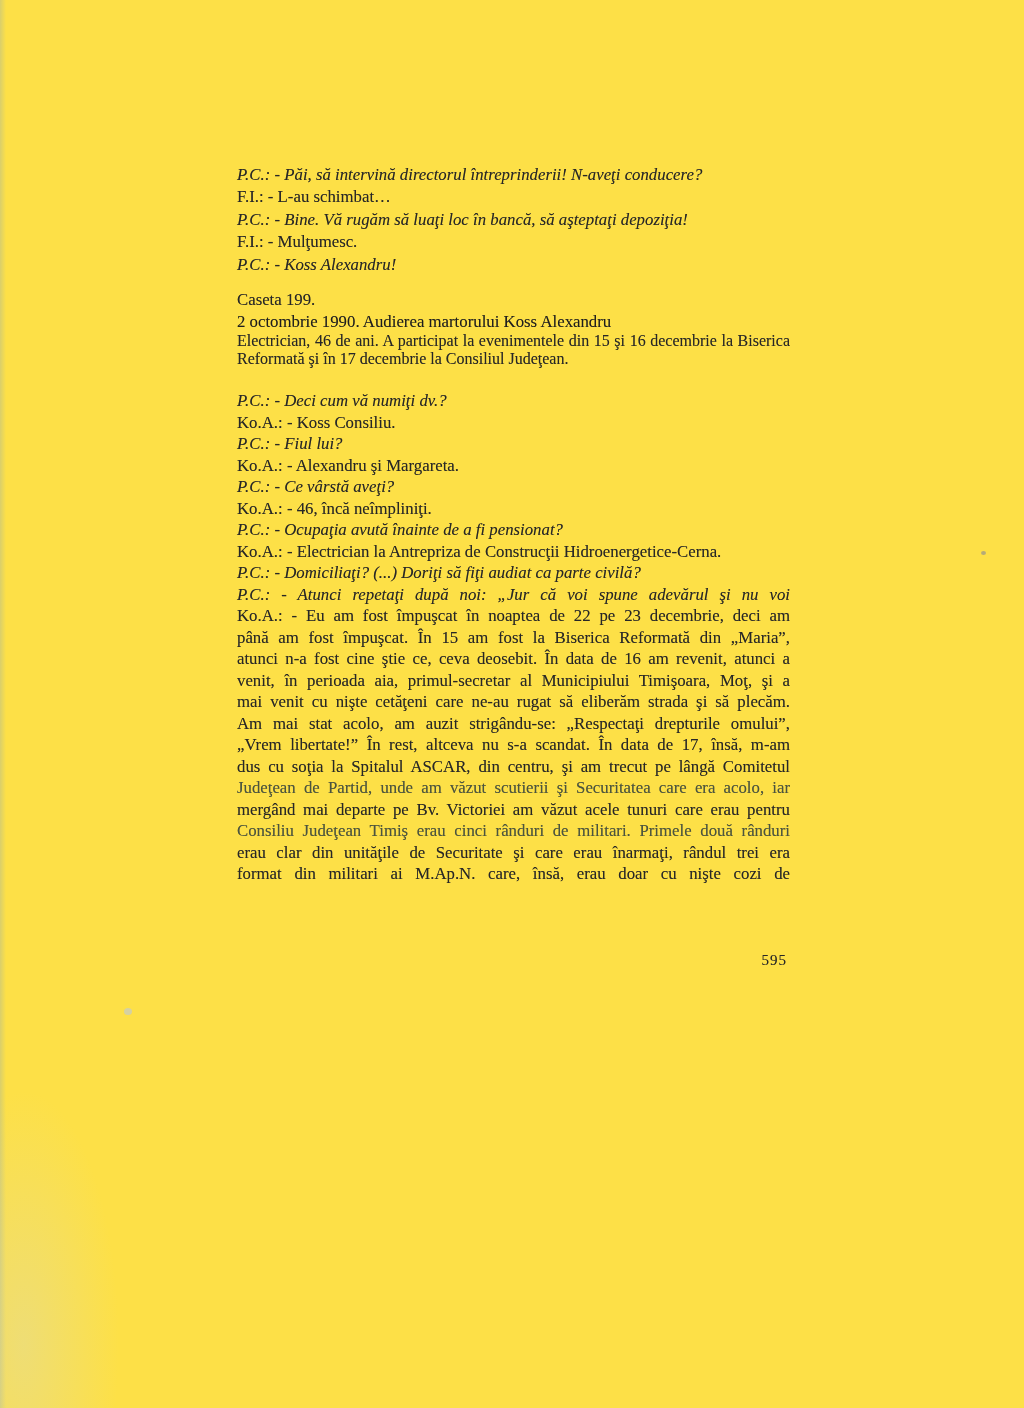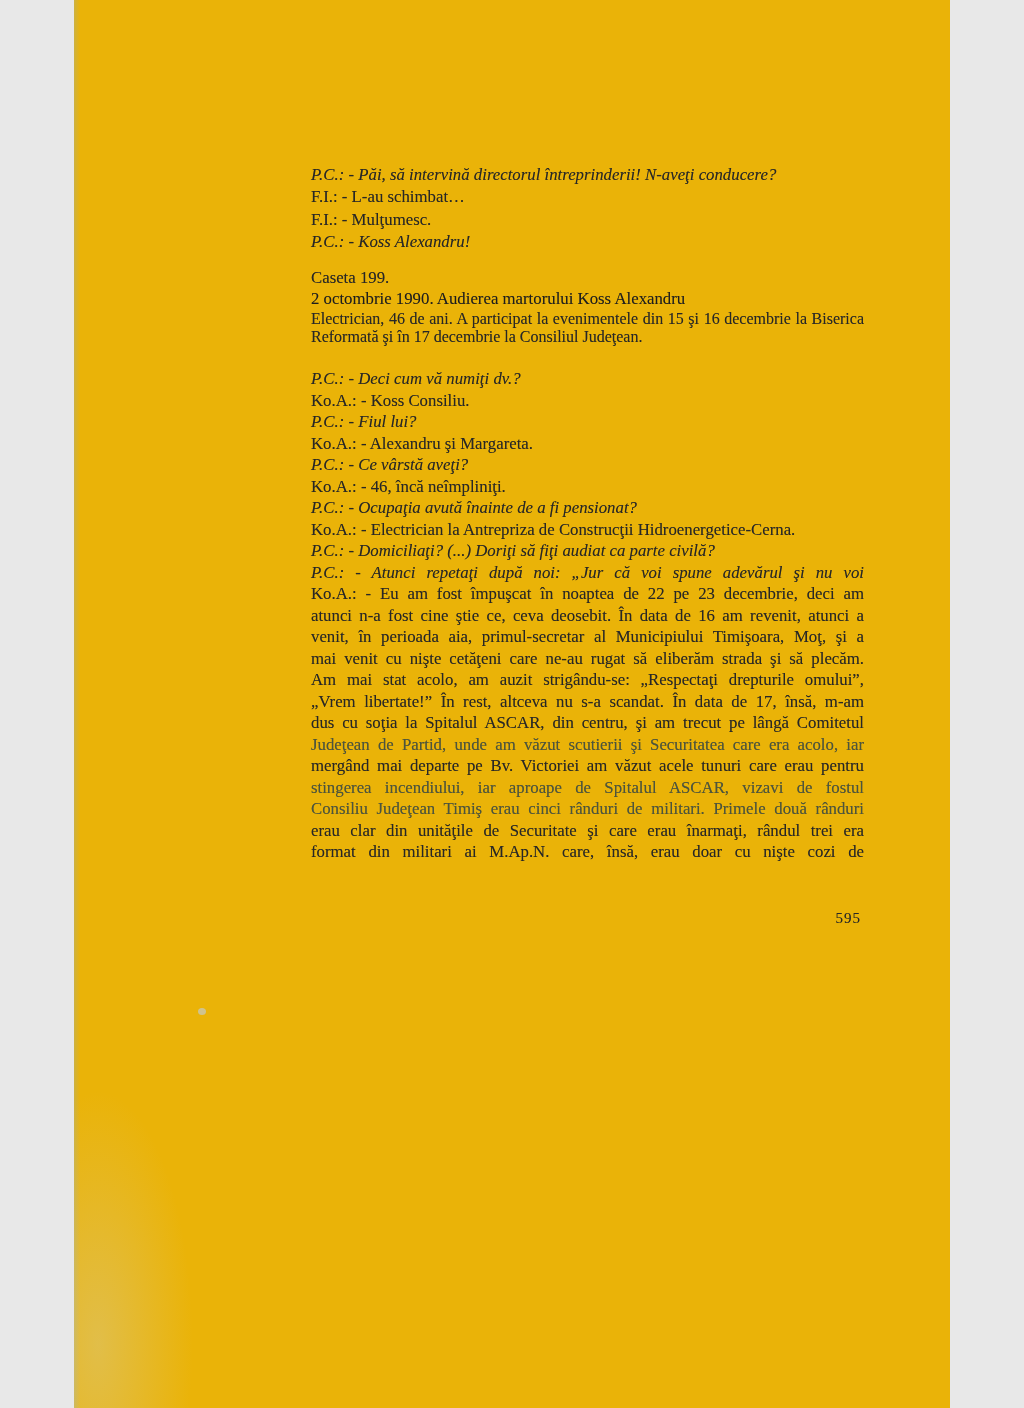--- a/index.html
+++ b/index.html
@@ -1,20 +1,20 @@
 <!DOCTYPE html>
 <html><head>
 <meta charset="utf-8">
 <style>
   html,body{margin:0;padding:0;background:#e8e8e8;}
   #page{
     position:relative;
-    width:876px;height:1408px;
+    width:1024px;height:1408px;
     margin:0 auto;
-    background:#eab308;
+    background:#fde047;
     overflow:hidden;
     font-family:"Liberation Serif","DejaVu Serif",serif;
     color:#272727;
   }
   
   #edge-left{
     position:absolute;left:0;top:0;width:6px;height:100%;
     background:linear-gradient(to right,rgba(150,175,175,0.35),rgba(255,255,255,0));
     pointer-events:none;
   }
@@ -40,41 +40,42 @@
   .just{text-align:justify;text-align-last:justify;}
   .tint{color:#4b5540;}
 
   #intro-dialogue{line-height:22.4px;}
   #section-caseta{margin-top:13px;line-height:21.5px;}
   #section-heading{font-weight:normal;line-height:21.5px;color:#1e1e1e;}
   #section-description{font-size:16px;line-height:18.2px;}
   #interview{margin-top:22px;line-height:21.5px;}
   #testimony{line-height:21.5px;}
   #page-number{
-    margin-top:44px;
+    margin-top:64px;
     text-align:right;
     padding-right:3px;
     font-size:15px;
     letter-spacing:1px;
   }
 </style>
 </head>
 <body>
 
 <div id="page">
   <div id="edge-left"></div>
   <div id="edge-bottomleft"></div>
   <div id="speck-1" class="speck"></div>
   <div id="speck-2" class="speck"></div>
 
   <div id="text-block">
 
     <div id="intro-dialogue">
       <span class="ln it">P.C.: - Păi, să intervină directorul întreprinderii! N-aveţi conducere?</span>
       <span class="ln">F.I.: - L-au schimbat…</span>
+      <span class="ln it">P.C.: - Bine. Vă rugăm să luaţi loc în bancă, să aşteptaţi depoziţia!</span>
       <span class="ln">F.I.: - Mulţumesc.</span>
       <span class="ln it">P.C.: - Koss Alexandru!</span>
     </div>
 
     <div id="section-caseta" class="ln">Caseta 199.</div>
     <div id="section-heading" class="ln">2 octombrie 1990. Audierea martorului Koss Alexandru</div>
 
     <div id="section-description">
       <span class="ln just">Electrician, 46 de ani. A participat la evenimentele din 15 şi 16 decembrie la Biserica</span>
       <span class="ln">Reformată şi în 17 decembrie la Consiliul Judeţean.</span>
@@ -88,29 +89,29 @@
       <span class="ln it">P.C.: - Ce vârstă aveţi?</span>
       <span class="ln">Ko.A.: - 46, încă neîmpliniţi.</span>
       <span class="ln it">P.C.: - Ocupaţia avută înainte de a fi pensionat?</span>
       <span class="ln">Ko.A.: - Electrician la Antrepriza de Construcţii Hidroenergetice-Cerna.</span>
       <span class="ln it">P.C.: - Domiciliaţi? (...) Doriţi să fiţi audiat ca parte civilă?</span>
       <span class="ln it just">P.C.: - Atunci repetaţi după noi: „Jur că voi spune adevărul şi nu voi</span>
     </div>
 
     <div id="testimony">
       <span class="ln just">Ko.A.: - Eu am fost împuşcat în noaptea de 22 pe 23 decembrie, deci am</span>
+      <span class="ln just">până am fost împuşcat. În 15 am fost la Biserica Reformată din „Maria”,</span>
       <span class="ln just">atunci n-a fost cine ştie ce, ceva deosebit. În data de 16 am revenit, atunci a</span>
       <span class="ln just">venit, în perioada aia, primul-secretar al Municipiului Timişoara, Moţ, şi a</span>
       <span class="ln just">mai venit cu nişte cetăţeni care ne-au rugat să eliberăm strada şi să plecăm.</span>
       <span class="ln just">Am mai stat acolo, am auzit strigându-se: „Respectaţi drepturile omului”,</span>
       <span class="ln just">„Vrem libertate!” În rest, altceva nu s-a scandat. În data de 17, însă, m-am</span>
       <span class="ln just">dus cu soţia la Spitalul ASCAR, din centru, şi am trecut pe lângă Comitetul</span>
       <span class="ln just tint">Judeţean de Partid, unde am văzut scutierii şi Securitatea care era acolo, iar</span>
       <span class="ln just">mergând mai departe pe Bv. Victoriei am văzut acele tunuri care erau pentru</span>
-      <span class="ln just tint">stingerea incendiului, iar aproape de Spitalul ASCAR, vizavi de fostul</span>
       <span class="ln just tint">Consiliu Judeţean Timiş erau cinci rânduri de militari. Primele două rânduri</span>
       <span class="ln just">erau clar din unităţile de Securitate şi care erau înarmaţi, rândul trei era</span>
       <span class="ln just">format din militari ai M.Ap.N. care, însă, erau doar cu nişte cozi de</span>
     </div>
 
     <div id="page-number">595</div>
 
   </div>
 </div>
 

